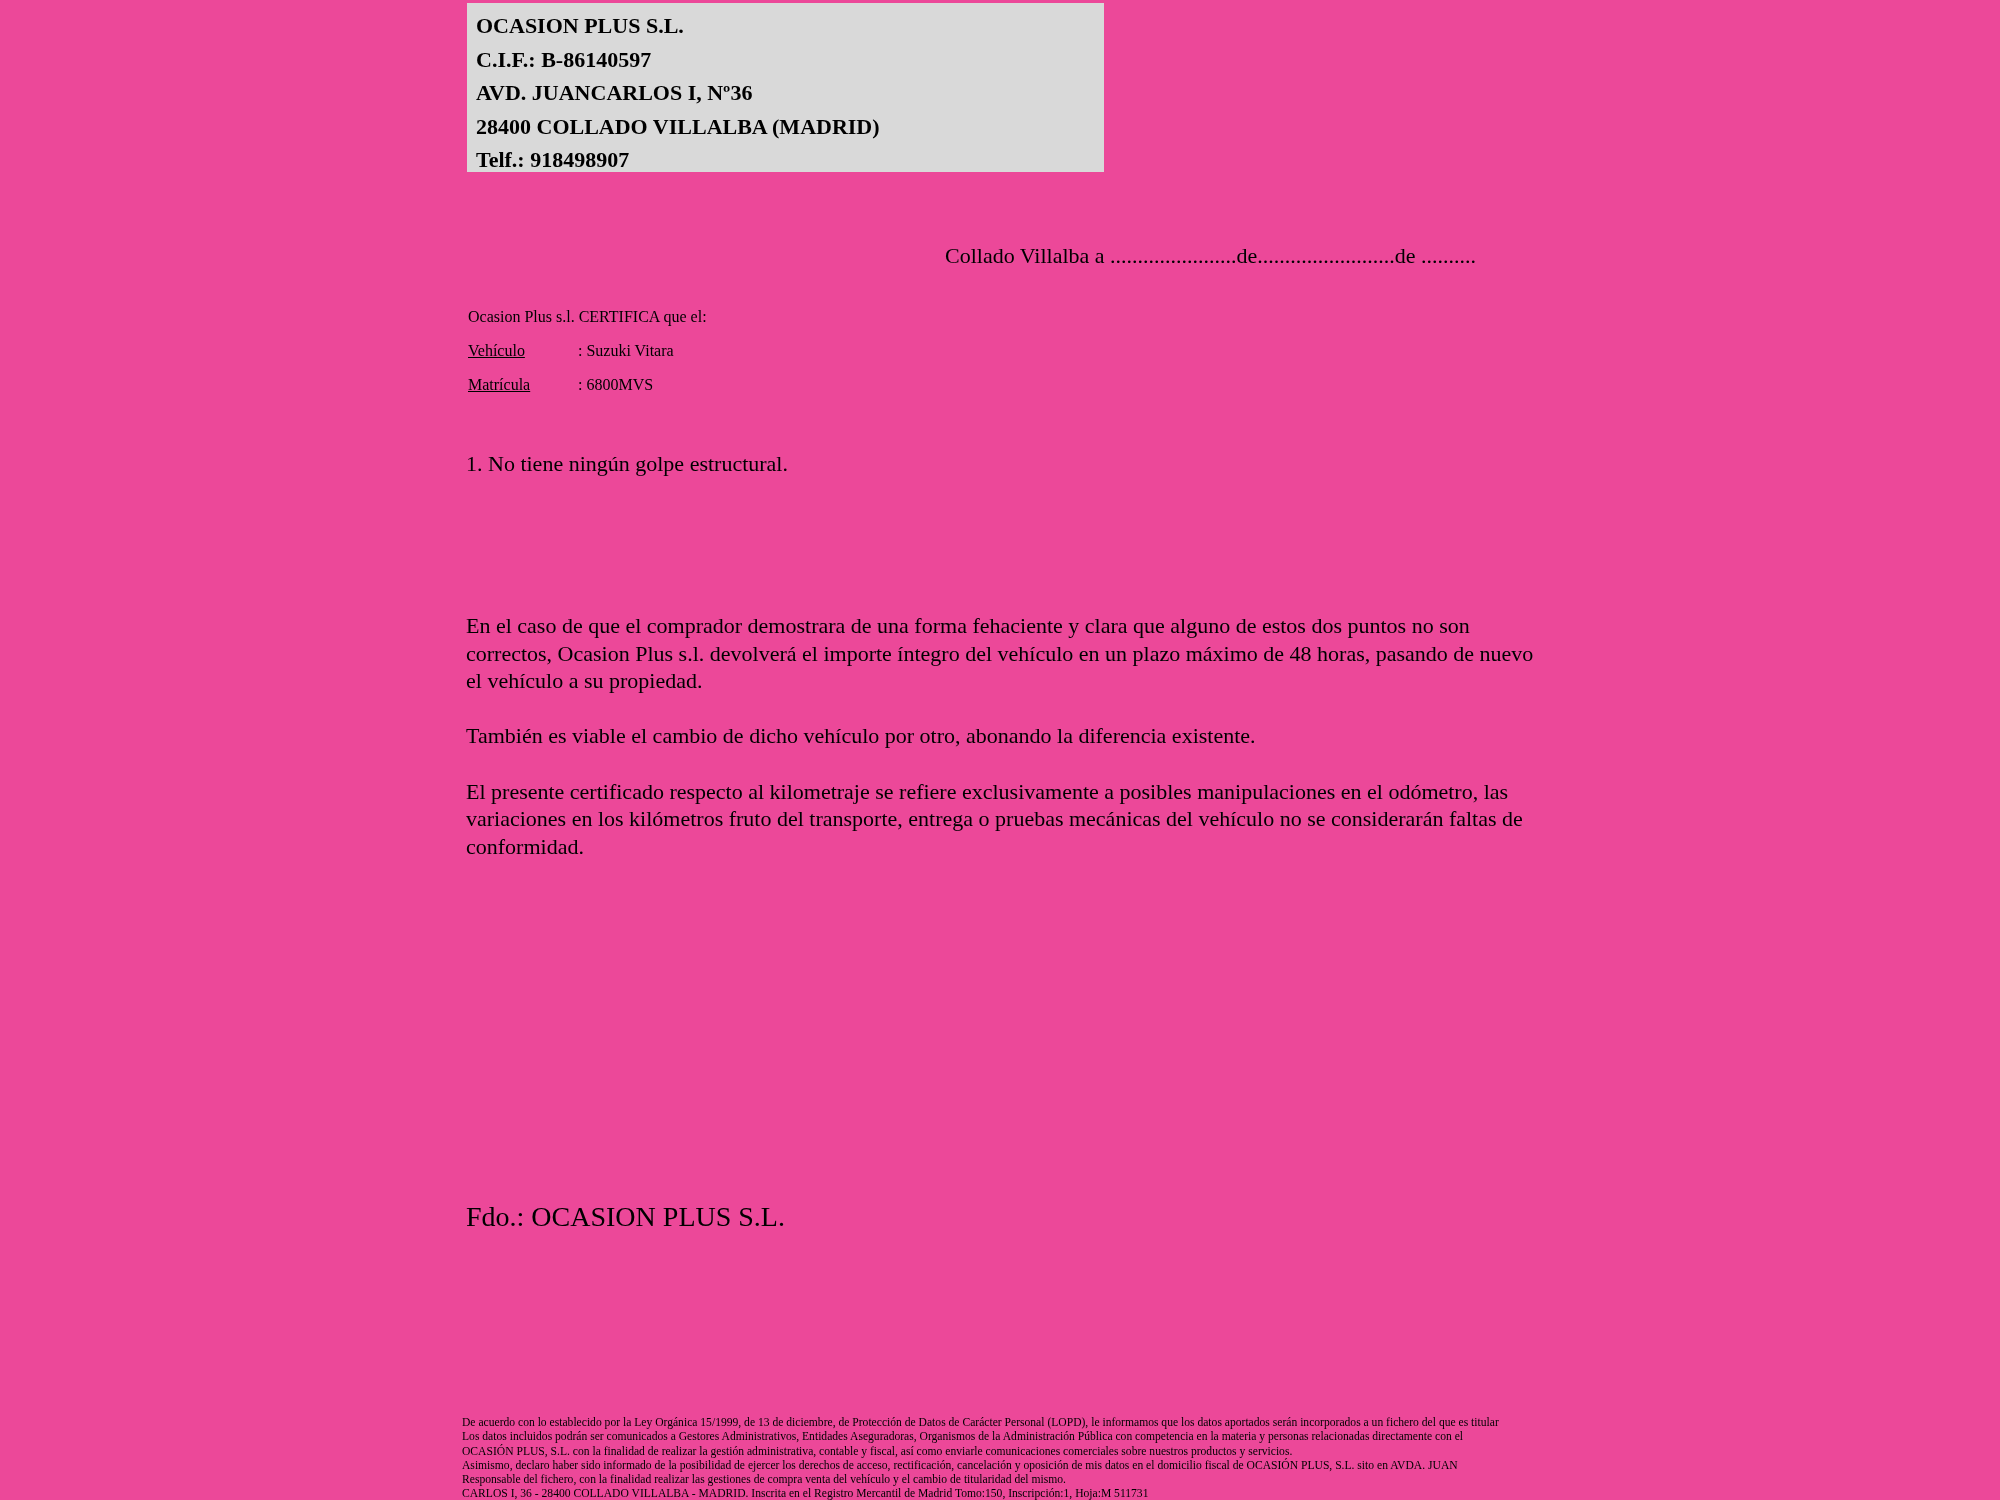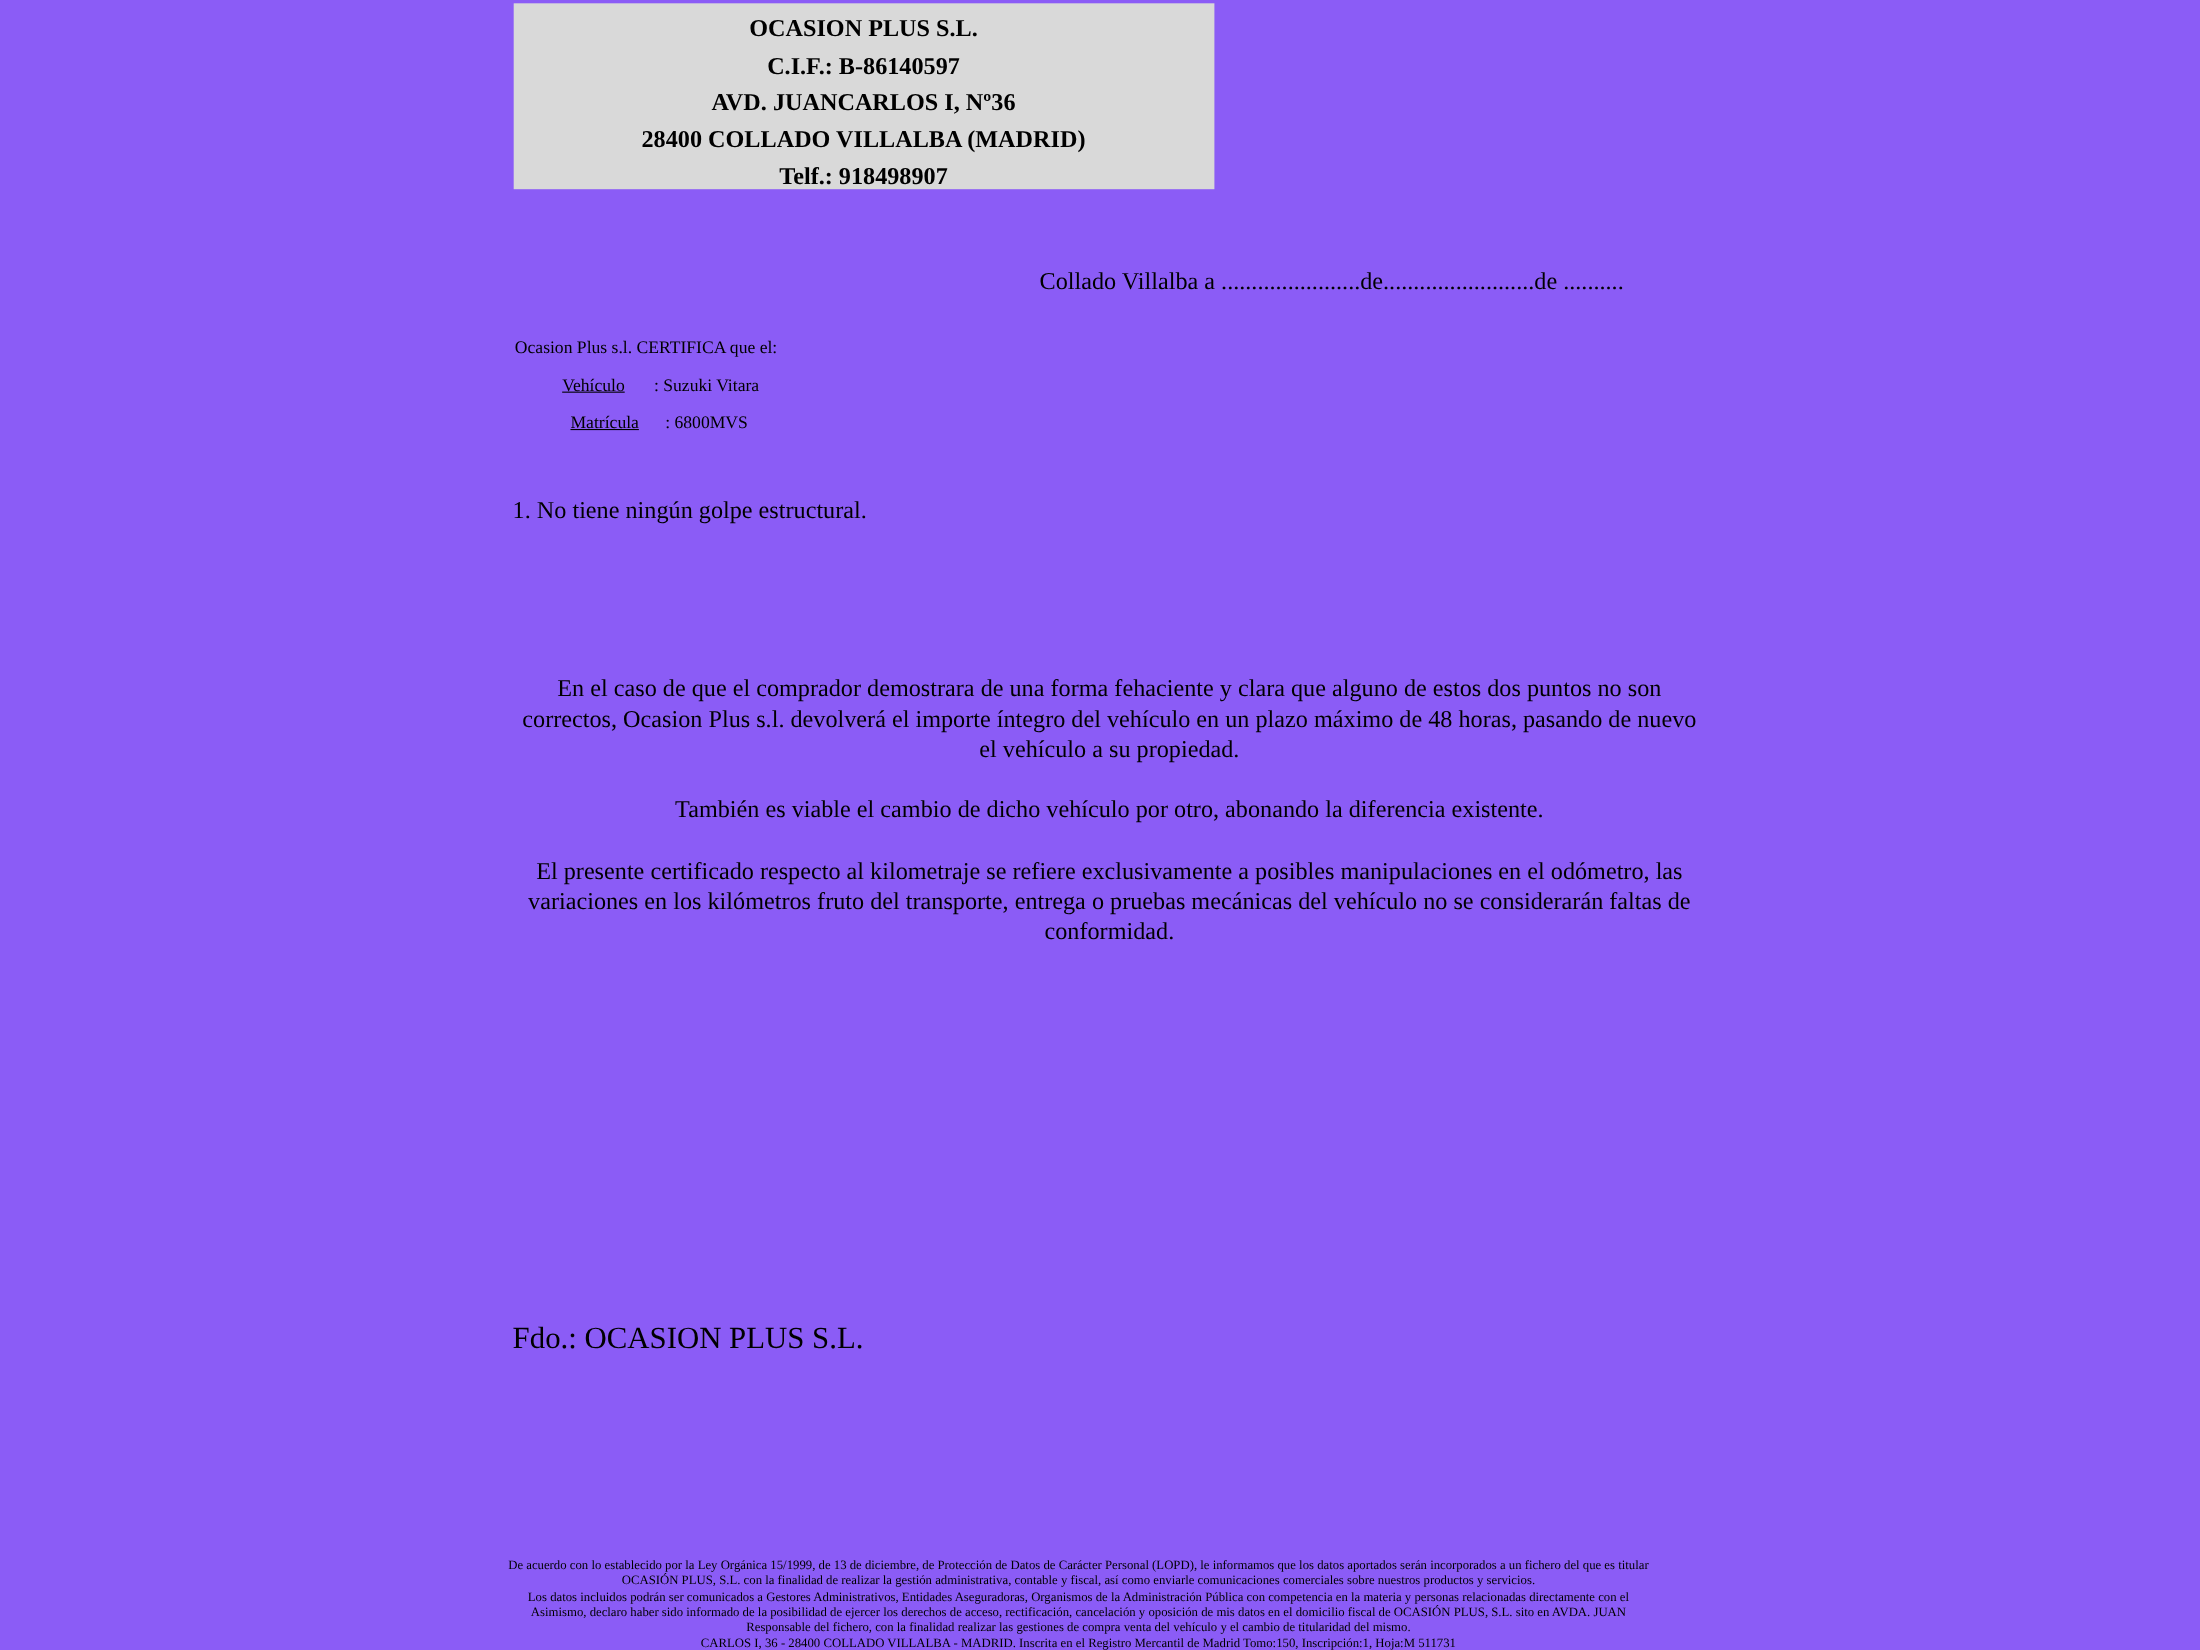--- a/index.html
+++ b/index.html
@@ -8,22 +8,21 @@
     width: 2000px;
     height: 1500px;
     position: relative;
     overflow: hidden;
     font-family: "Liberation Serif", "DejaVu Serif", serif;
     color: #000000;
   }
   .page {
     position: absolute;
     inset: 0;
-    background: #8b5cf6;
-    text-align: center;
+    background: #ec4899;
   }
   .header-box {
     position: absolute;
     left: 467px;
     top: 3px;
     width: 637px;
     height: 169px;
     padding: 6px 10px 0 9px;
     background: #d9d9d9;
   }
@@ -116,20 +115,20 @@
   <div class="body-paragraphs">
     <p>En el caso de que el comprador demostrara de una forma fehaciente y clara que alguno de estos dos puntos no son correctos, Ocasion Plus s.l. devolverá el importe íntegro del vehículo en un plazo máximo de 48 horas, pasando de nuevo el vehículo a su propiedad.</p>
     <p>También es viable el cambio de dicho vehículo por otro, abonando la diferencia existente.</p>
     <p>El presente certificado respecto al kilometraje se refiere exclusivamente a posibles manipulaciones en el odómetro, las variaciones en los kilómetros fruto del transporte, entrega o pruebas mecánicas del vehículo no se considerarán faltas de conformidad.</p>
   </div>
 
   <div class="signature">Fdo.: OCASION PLUS S.L.</div>
 
   <div class="legal">
     <div class="lline">De acuerdo con lo establecido por la Ley Orgánica 15/1999, de 13 de diciembre, de Protección de Datos de Carácter Personal (LOPD), le informamos que los datos aportados serán incorporados a un fichero del que es titular</div>
+    <div class="lline">Los datos incluidos podrán ser comunicados a Gestores Administrativos, Entidades Aseguradoras, Organismos de la Administración Pública con competencia en la materia y personas relacionadas directamente con el</div>
     <div class="lline">OCASIÓN PLUS, S.L. con la finalidad de realizar la gestión administrativa, contable y fiscal, así como enviarle comunicaciones comerciales sobre nuestros productos y servicios.</div>
-    <div class="lline">Los datos incluidos podrán ser comunicados a Gestores Administrativos, Entidades Aseguradoras, Organismos de la Administración Pública con competencia en la materia y personas relacionadas directamente con el</div>
     <div class="lline">Asimismo, declaro haber sido informado de la posibilidad de ejercer los derechos de acceso, rectificación, cancelación y oposición de mis datos en el domicilio fiscal de OCASIÓN PLUS, S.L. sito en AVDA. JUAN</div>
     <div class="lline">Responsable del fichero, con la finalidad realizar las gestiones de compra venta del vehículo y el cambio de titularidad del mismo.</div>
     <div class="lline">CARLOS I, 36 - 28400 COLLADO VILLALBA - MADRID. Inscrita en el Registro Mercantil de Madrid Tomo:150, Inscripción:1, Hoja:M 511731</div>
   </div>
 
 </div>
 
 </body></html>

